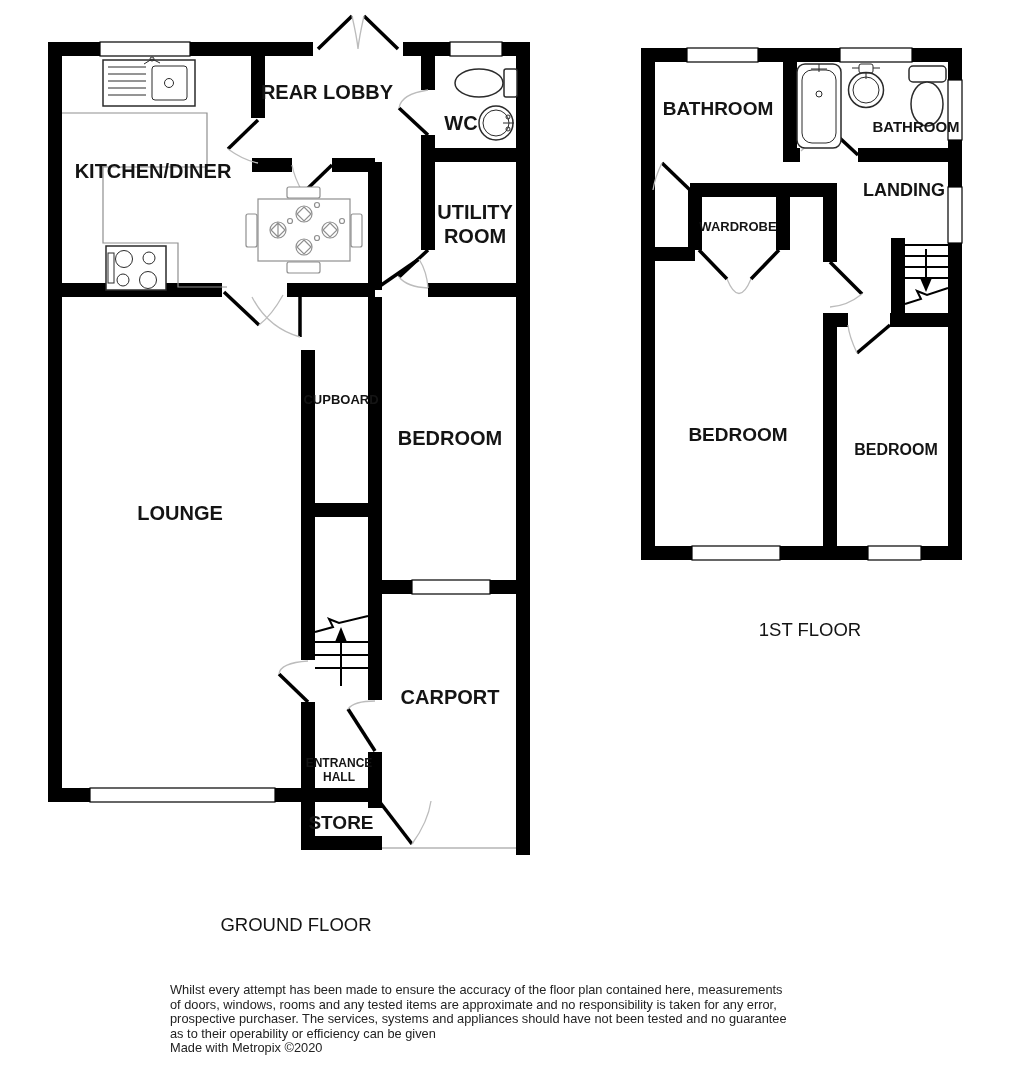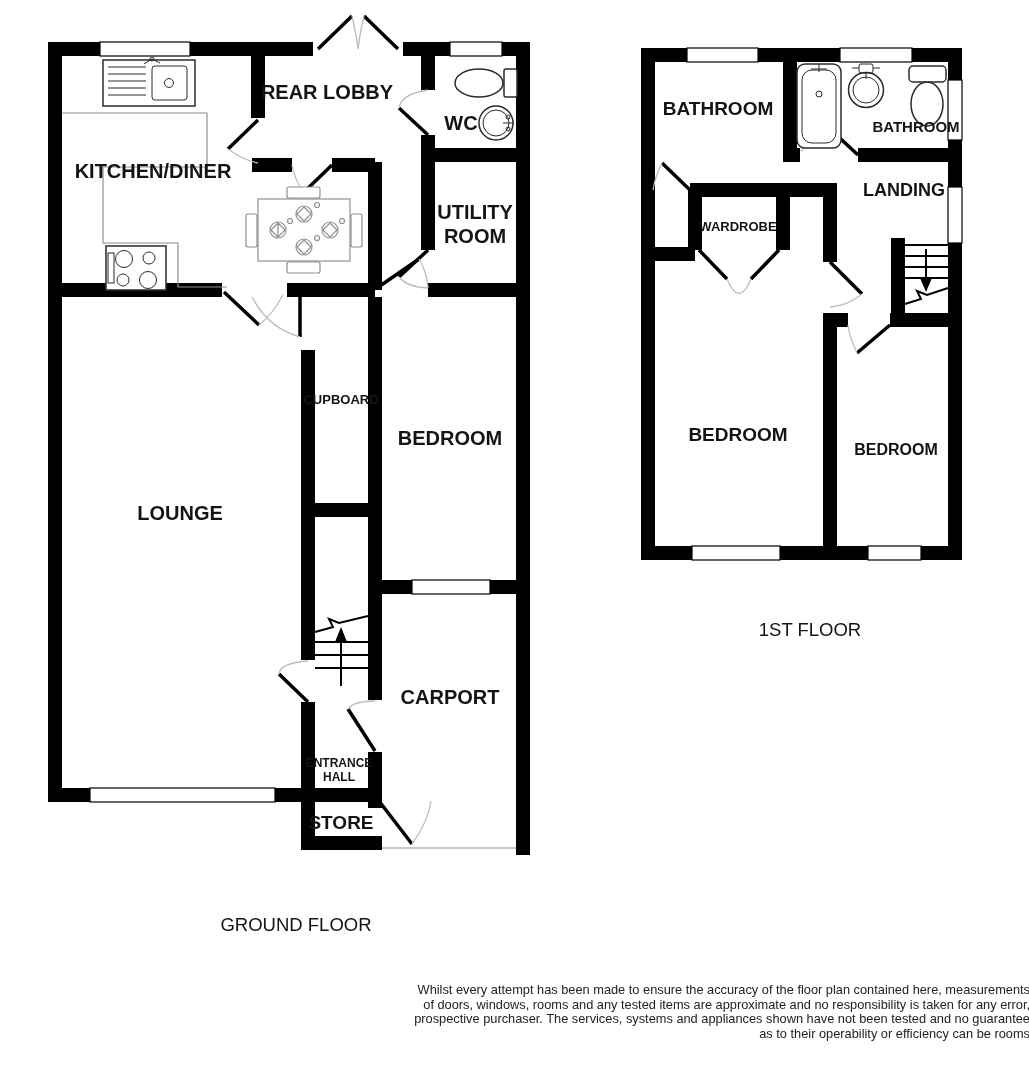--- a/index.html
+++ b/index.html
@@ -13,21 +13,21 @@
   .gap{fill:#ffffff;stroke:none;}
   .fix{stroke:#2b2b2b;stroke-width:1.5;fill:#ffffff;}
   .fixthin{stroke:#2b2b2b;stroke-width:1;fill:none;}
   .gray{stroke:#8f8f8f;stroke-width:1.2;fill:none;}
   .grayfill{stroke:#8f8f8f;stroke-width:1.2;fill:#ffffff;}
   .tread{stroke:#000000;stroke-width:1.8;fill:none;}
   .room-label{font-family:"Liberation Sans",sans-serif;font-weight:700;fill:#141414;text-anchor:middle;}
   .s20{font-size:20px}.s19{font-size:19px}.s18{font-size:18px}.s16{font-size:16px}
   .s15{font-size:15px}.s13{font-size:13px}.s12{font-size:12px}
   .floor-title{font-family:"Liberation Sans",sans-serif;font-weight:400;font-size:18.5px;fill:#141414;text-anchor:middle;}
-  .footer{position:absolute;top:983px;left:170px;width:860px;text-align:right;
+  .footer{position:absolute;top:983px;left:170px;width:860px;text-align:left;
           font-size:12.8px;line-height:14.6px;color:#222222;}
 </style>
 </head>
 <body>
 
 <svg width="1029" height="1080" viewBox="0 0 1029 1080">
 
   <g>
 
     <path class="wall" shape-rendering="crispEdges" d="
@@ -254,15 +254,16 @@
     <text class="room-label s13" x="738" y="231">WARDROBE</text>
     <text class="room-label s19" x="738" y="441">BEDROOM</text>
     <text class="room-label s16" x="896" y="455">BEDROOM</text>
     <text class="floor-title" x="810" y="636">1ST FLOOR</text>
   </g>
 </svg>
 
 <div class="footer">
   <div>Whilst every attempt has been made to ensure the accuracy of the floor plan contained here, measurements</div>
   <div>of doors, windows, rooms and any tested items are approximate and no responsibility is taken for any error,</div>
-  <div>prospective purchaser. The services, systems and appliances shown have not been tested and no guarantee</div>
-  <div>as to their operability or efficiency can be rooms</div>
+  <div>prospective purchaser. The services, systems and appliances should have not been tested and no guarantee</div>
+  <div>as to their operability or efficiency can be given</div>
+  <div>Made with Metropix ©2020</div>
 </div>
 
 </body></html>

